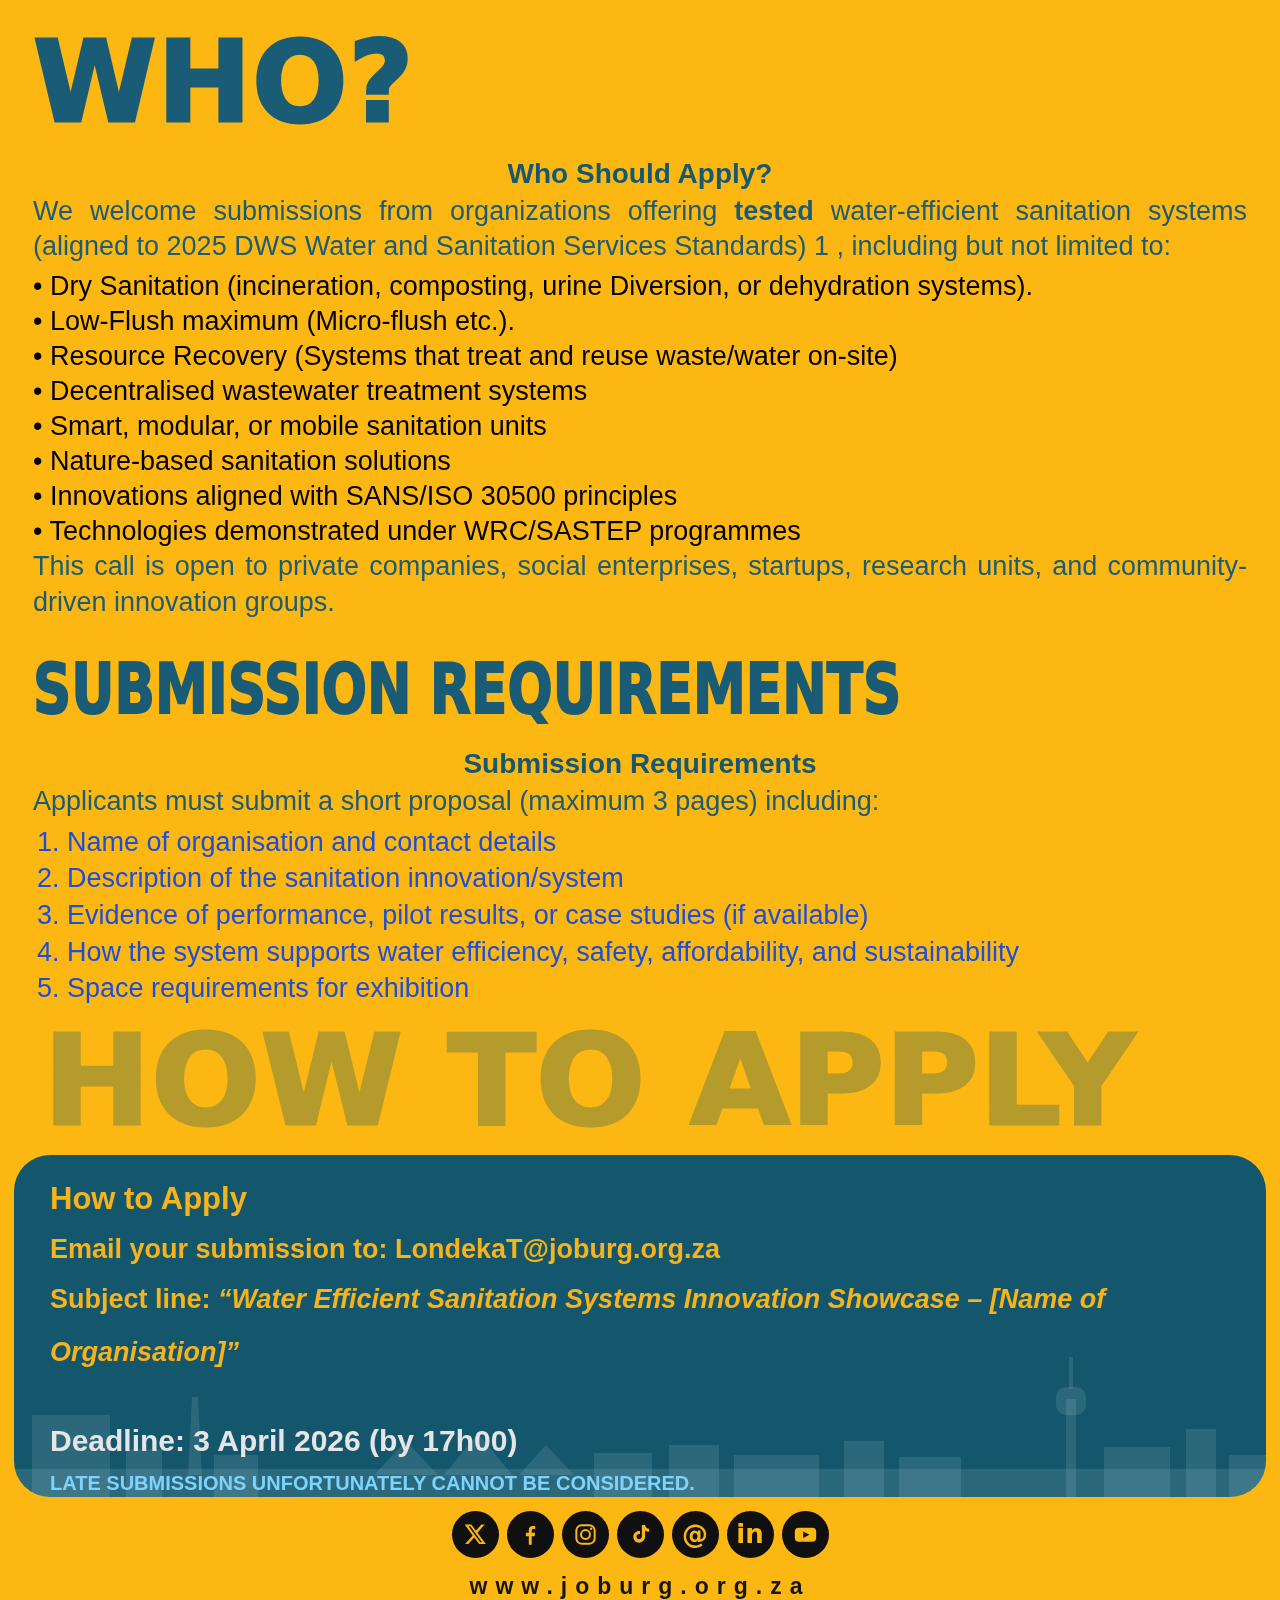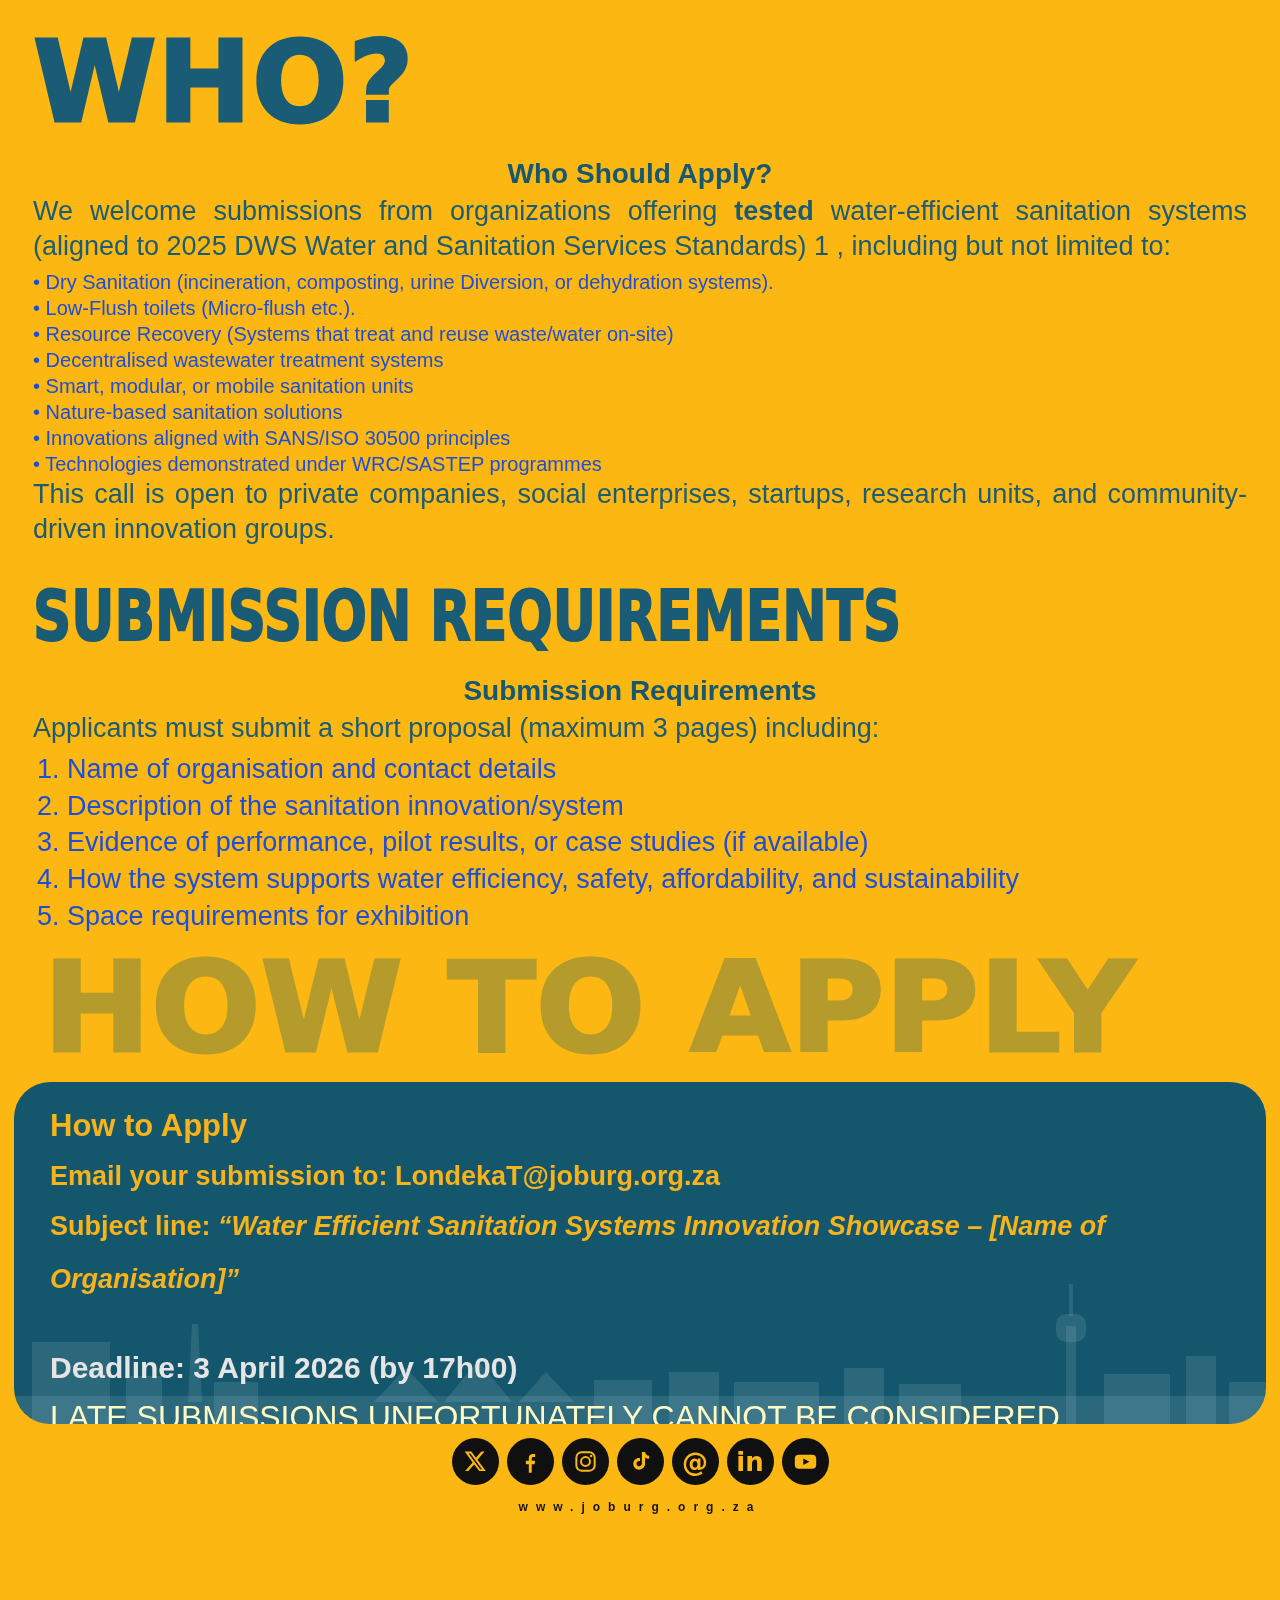--- a/index.html
+++ b/index.html
@@ -6,21 +6,21 @@
   html,body { width:1280px; height:1600px; background:#FCB713; overflow:hidden;
               font-family:"Liberation Sans", sans-serif; }
   .content { padding:26px 33px 0 33px; color:#1B5C74; }
 
   .h-who { font-family:"DejaVu Sans", sans-serif; font-size:112px; line-height:1.0;
            font-weight:800; color:#1A5B75; -webkit-text-stroke:3px #1A5B75;
            letter-spacing:1px; margin-bottom:20px; }
   .subhead { font-size:28px; font-weight:bold; color:#15586F; margin-bottom:4px;text-align:center; }
   .para { font-size:27px; line-height:1.31; text-align:justify; color:#1B5C74; }
   ul.bullets { list-style:none; margin:4px 0 0 0; }
-  ul.bullets li { font-size:20px; line-height:1.30; color:#1d4ed8; }
+  ul.bullets li { font-size:27px; line-height:1.30; color:#000000; }
   ul.bullets li::before { content:"•  "; }
 
   .h-sub { font-family:"DejaVu Sans", sans-serif; font-size:70px; font-weight:800;
            color:#1A5B75; -webkit-text-stroke:2px #1A5B75; line-height:1.0;
            transform:scaleX(0.76); transform-origin:0 50%; white-space:nowrap;
            margin:34px 0 24px 0; }
   ol.numbered { list-style:none; counter-reset:item; margin-top:4px; }
   ol.numbered li { counter-increment:item; font-size:27px; line-height:1.36; color:#1d4ed8; }
   ol.numbered li::before { content:counter(item) ".  "; padding-left:4px; }
 
@@ -33,46 +33,46 @@
                background:#14566C; border-radius:36px; overflow:hidden;
                padding:26px 36px; }
   .skyline { position:absolute; left:0; bottom:0; width:100%; height:140px; }
   .box-title { position:relative; font-size:31px; font-weight:bold; color:#F6B31C; }
   .box-line { position:relative; font-size:27px; color:#F6B31C; margin-top:17px; }
   .lbl { font-weight:bold; }
   .em-bold { font-weight:bold; }
   .subject-wrap { line-height:1.95; margin-top:8px; }
   .italic { font-style:italic; font-weight:bold; }
   .deadline { position:relative; font-size:30px; font-weight:bold; color:#e5e5e5; margin-top:46px; }
-  .warning { position:relative; font-size:32px; font-weight:normal; color:#fef9c3; margin-top:14px; }
+  .warning { position:relative; font-size:20px; font-weight:bold; color:#7dd3fc; margin-top:14px; }
 
   .footer { text-align:center; }
   .social-row { display:flex; justify-content:center; gap:8px; margin-top:14px; }
   .icon-circle { width:47px; height:47px; border-radius:50%; background:#101010;
                  display:flex; align-items:center; justify-content:center;
                  color:#FCB713; flex:0 0 auto; }
   .icon-circle svg { display:block; }
   .glyph-txt { font-family:"DejaVu Sans", sans-serif; font-weight:bold; color:#FCB713; }
-  .website { font-size:12px; font-weight:bold; color:#151515; letter-spacing:8px;
+  .website { font-size:23px; font-weight:bold; color:#151515; letter-spacing:8px;
              margin-top:15px; }
 </style>
 </head>
 <body>
 
 <div class="content">
 
   <div class="h-who">WHO?</div>
 
   <div class="subhead">Who Should Apply?</div>
 
   <p class="para"><span>We welcome submissions from organizations offering </span><b>tested</b><span> water-efficient sanitation systems (aligned to 2025 DWS Water and Sanitation Services Standards) 1 , including but not limited to:</span></p>
 
   <ul class="bullets">
     <li>Dry Sanitation (incineration, composting, urine Diversion, or dehydration systems).</li>
-    <li>Low-Flush toilets (Micro-flush etc.).</li>
+    <li>Low-Flush maximum (Micro-flush etc.).</li>
     <li>Resource Recovery (Systems that treat and reuse waste/water on-site)</li>
     <li>Decentralised wastewater treatment systems</li>
     <li>Smart, modular, or mobile sanitation units</li>
     <li>Nature-based sanitation solutions</li>
     <li>Innovations aligned with SANS/ISO 30500 principles</li>
     <li>Technologies demonstrated under WRC/SASTEP programmes</li>
   </ul>
 
   <p class="para">This call is open to private companies, social enterprises, startups, research units, and community-driven innovation groups.</p>
 

